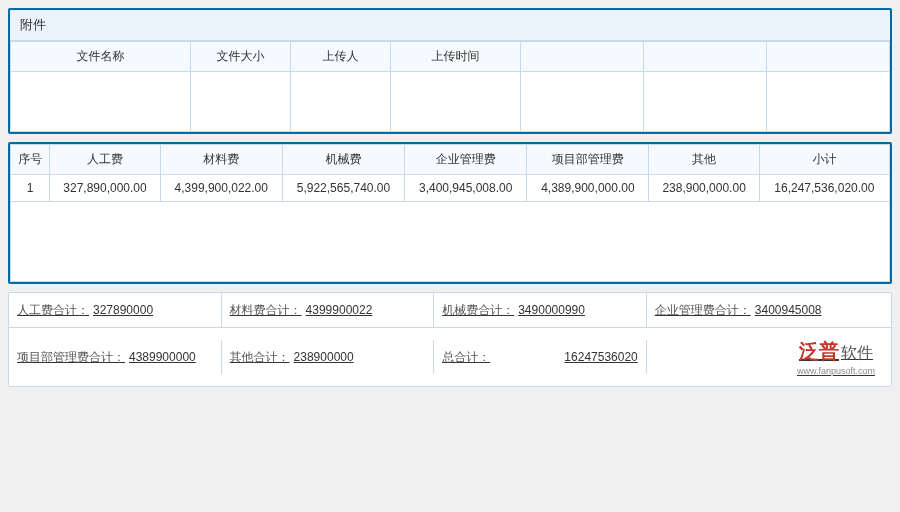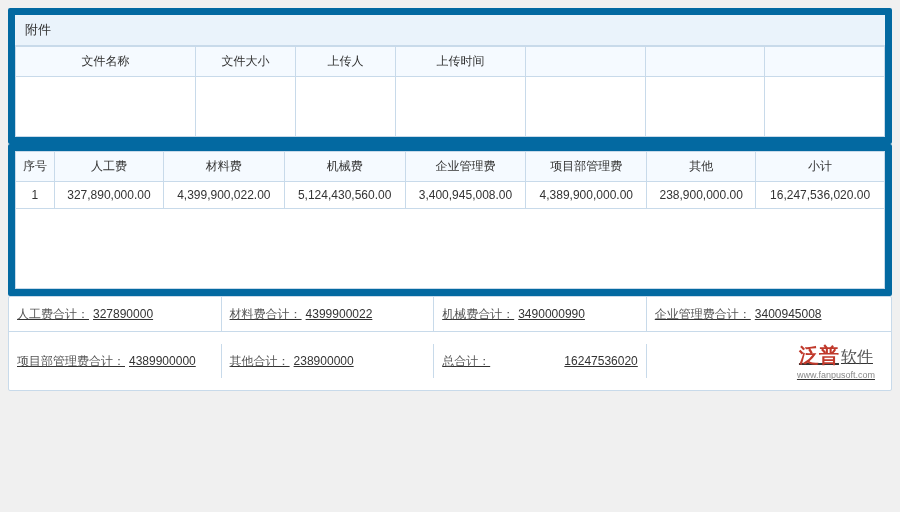--- a/index.html
+++ b/index.html
@@ -6,22 +6,22 @@
     body {
       font-family: "Microsoft YaHei", "SimHei", Arial, sans-serif;
       font-size: 12px;
       background: #f0f0f0;
       color: #333;
       padding: 8px;
     }
 
     .section {
       background: #fff;
-      border: 7px solid #0369a1;
-      margin-bottom: 0;
+      border: 2px solid #0369a1;
+      margin-bottom: 8px;
       border-radius: 2px;
     }
 
     .section-header {
       background: #eaf3fb;
       border-bottom: 1px solid #c8daea;
       padding: 6px 10px;
       font-size: 13px;
       color: #333;
       display: flex;
@@ -210,21 +210,21 @@
         <th>项目部管理费</th>
         <th>其他</th>
         <th>小计</th>
       </tr>
     </thead>
     <tbody>
       <tr>
         <td>1</td>
         <td>327,890,000.00</td>
         <td>4,399,900,022.00</td>
-        <td>5,124,430,560.00</td>
+        <td>5,922,565,740.00</td>
         <td>3,400,945,008.00</td>
         <td>4,389,900,000.00</td>
         <td>238,900,000.00</td>
         <td>16,247,536,020.00</td>
       </tr>
       <tr>
         <td colspan="8" class="detail-body-spacer"></td>
       </tr>
     </tbody>
   </table>

